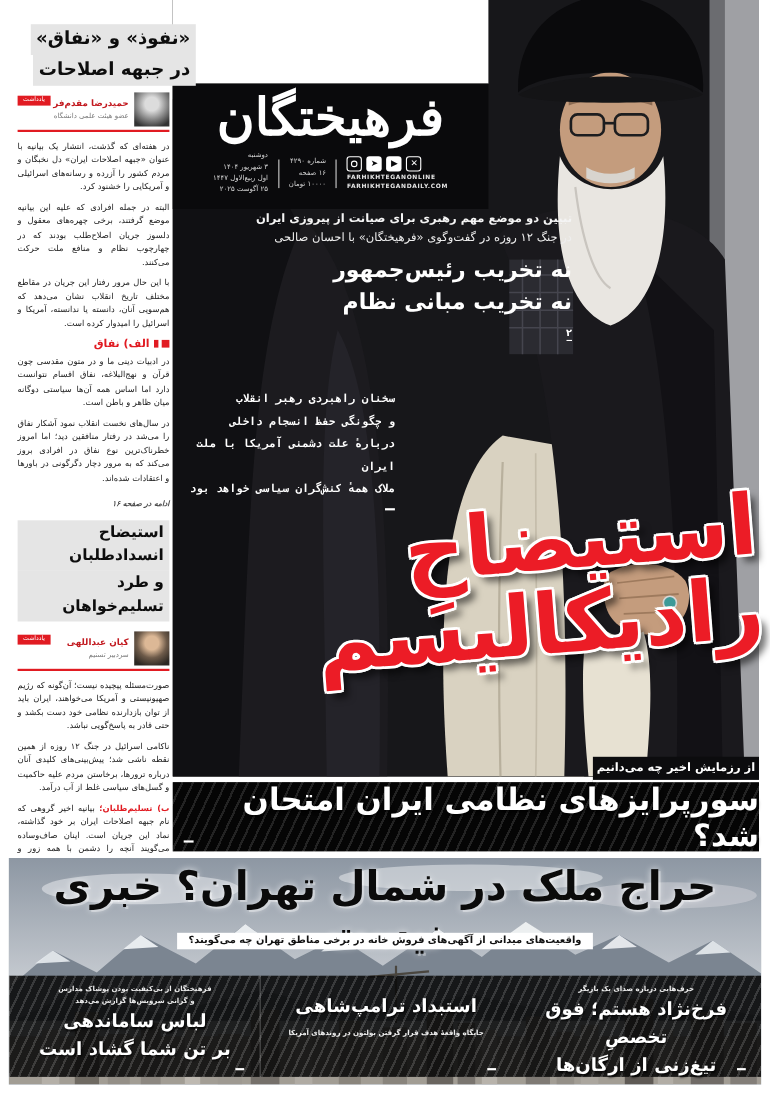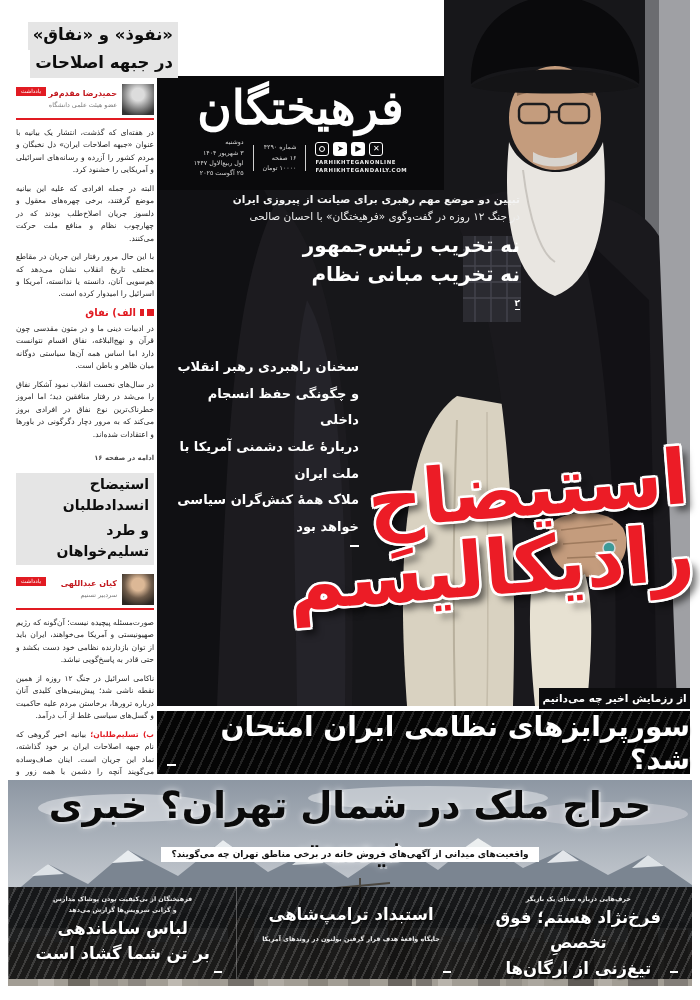--- a/index.html
+++ b/index.html
@@ -24,21 +24,21 @@
   .sicon { width:14px; height:14px; border-radius:3px; display:flex; align-items:center; justify-content:center; font-size:8px; color:#0a0a0c; background:#fff; }
   .sicon.outline { background:transparent; border:1.3px solid #fff; color:#fff; }
   .ig-circle { width:6px; height:6px; border:1.2px solid #fff; border-radius:50%; }
   .urls { color:#e8e8e8; font-size:5.4px; letter-spacing:0.6px; line-height:1.5; font-weight:bold; }
   
   .lead-block { position:absolute; left:164px; top:193px; width:356px; text-align:right; color:#fff; z-index:7; }
   .lead-k1 { font-size:10.5px; font-weight:bold; color:#f4f4f4; }
   .lead-k2 { font-size:10.5px; margin-top:5px; color:#eee; }
   .lead-t { font-size:20px; font-weight:bold; line-height:1.45; margin-top:9px; }
   .pref { display:inline-block; font-size:9px; font-weight:bold; border-bottom:1.5px solid #fff; padding-bottom:1px; margin-top:9px; }
-  .quote-block { position:absolute; left:167px; top:354px; width:192px; text-align:right; color:#fff; font-size:13px; font-weight:bold; line-height:2.05; z-index:7; }
+  .quote-block { position:absolute; left:167px; top:354px; width:192px; text-align:right; color:#fff; font-size:10px; font-weight:bold; line-height:2.05; z-index:7;font-family:Liberation Mono, monospace; }
   .mini-mark { width:9px; border-bottom:2px solid #fff; margin-top:5px; }
   
   .red-head {
     position:absolute; left:150px; top:447px; width:540px; text-align:right; z-index:8;
     transform:rotate(-4.5deg); transform-origin:85% 40%;
     color:#ec1c26; font-weight:bold;
     text-shadow:-2px -2px 0 #fff, 2px -2px 0 #fff, -2px 2px 0 #fff, 2px 2px 0 #fff,
                 0 -2.5px 0 #fff, 0 2.5px 0 #fff, -2.5px 0 0 #fff, 2.5px 0 0 #fff,
                 6px 7px 7px rgba(0,0,0,0.55);
   }
@@ -61,21 +61,21 @@
   .a-photo { position:absolute; right:0; top:0; width:32px; height:31px; }
   .a-photo.bw { background:radial-gradient(circle at 50% 34%, #dcdcdc 0 24%, #8e8e8e 52%, #333 85%); }
   .a-photo.clr { background:radial-gradient(circle at 50% 34%, #dcb896 0 24%, #6e5b4a 52%, #2c2722 85%); }
   .a-name { position:absolute; right:37px; top:5px; color:#c2191f; font-weight:bold; font-size:8px; }
   .a-role { position:absolute; right:37px; top:17px; color:#7a7a7a; font-size:6.4px; }
   .a-tab { position:absolute; left:0; top:3px; background:#e11b22; color:#fff; font-size:5.6px; padding:1px 5px 2px; }
   .sidebar p.body { font-size:7.6px; line-height:1.64; text-align:justify; color:#1b1b1b; margin-bottom:6px; }
   .subhead { display:flex; align-items:center; gap:3px; color:#e11b22; font-weight:bold; font-size:10px; margin:2px 0 5px; }
   .red-bullet { width:7px; height:7px; background:#e11b22; }
   .red-bullet2 { width:4px; height:7px; background:#e11b22; margin-left:1px; }
-  .continue { font-size:6.8px; font-weight:bold; color:#4a4a4a; margin:13px 0 11px; }
+  .continue { font-size:6.8px; font-weight:bold; color:#4a4a4a; margin:13px 0 11px;font-style:italic; }
   .h2-yellow { text-align:right; line-height:1.5; margin:0 0 9px; }
   .h2-yellow span { font-size:14px; }
   .lead-red { color:#e11b22; font-weight:bold; }
   
   .tehran { position:absolute; left:8px; top:780px; width:684px; height:206px; z-index:20; overflow:hidden; background:#aab2ba; }
   .tehran svg.scape { position:absolute; left:0; top:0; width:100%; height:100%; }
   .t-head { position:absolute; top:4px; left:0; width:100%; text-align:center; z-index:3;
     font-size:37px; font-weight:bold; color:#0b0b0b;
     text-shadow:0 0 7px rgba(255,255,255,0.75), 2px 2px 0 rgba(255,255,255,0.35); }
   .t-subwrap { position:absolute; top:62px; left:0; width:100%; text-align:center; z-index:3; }

